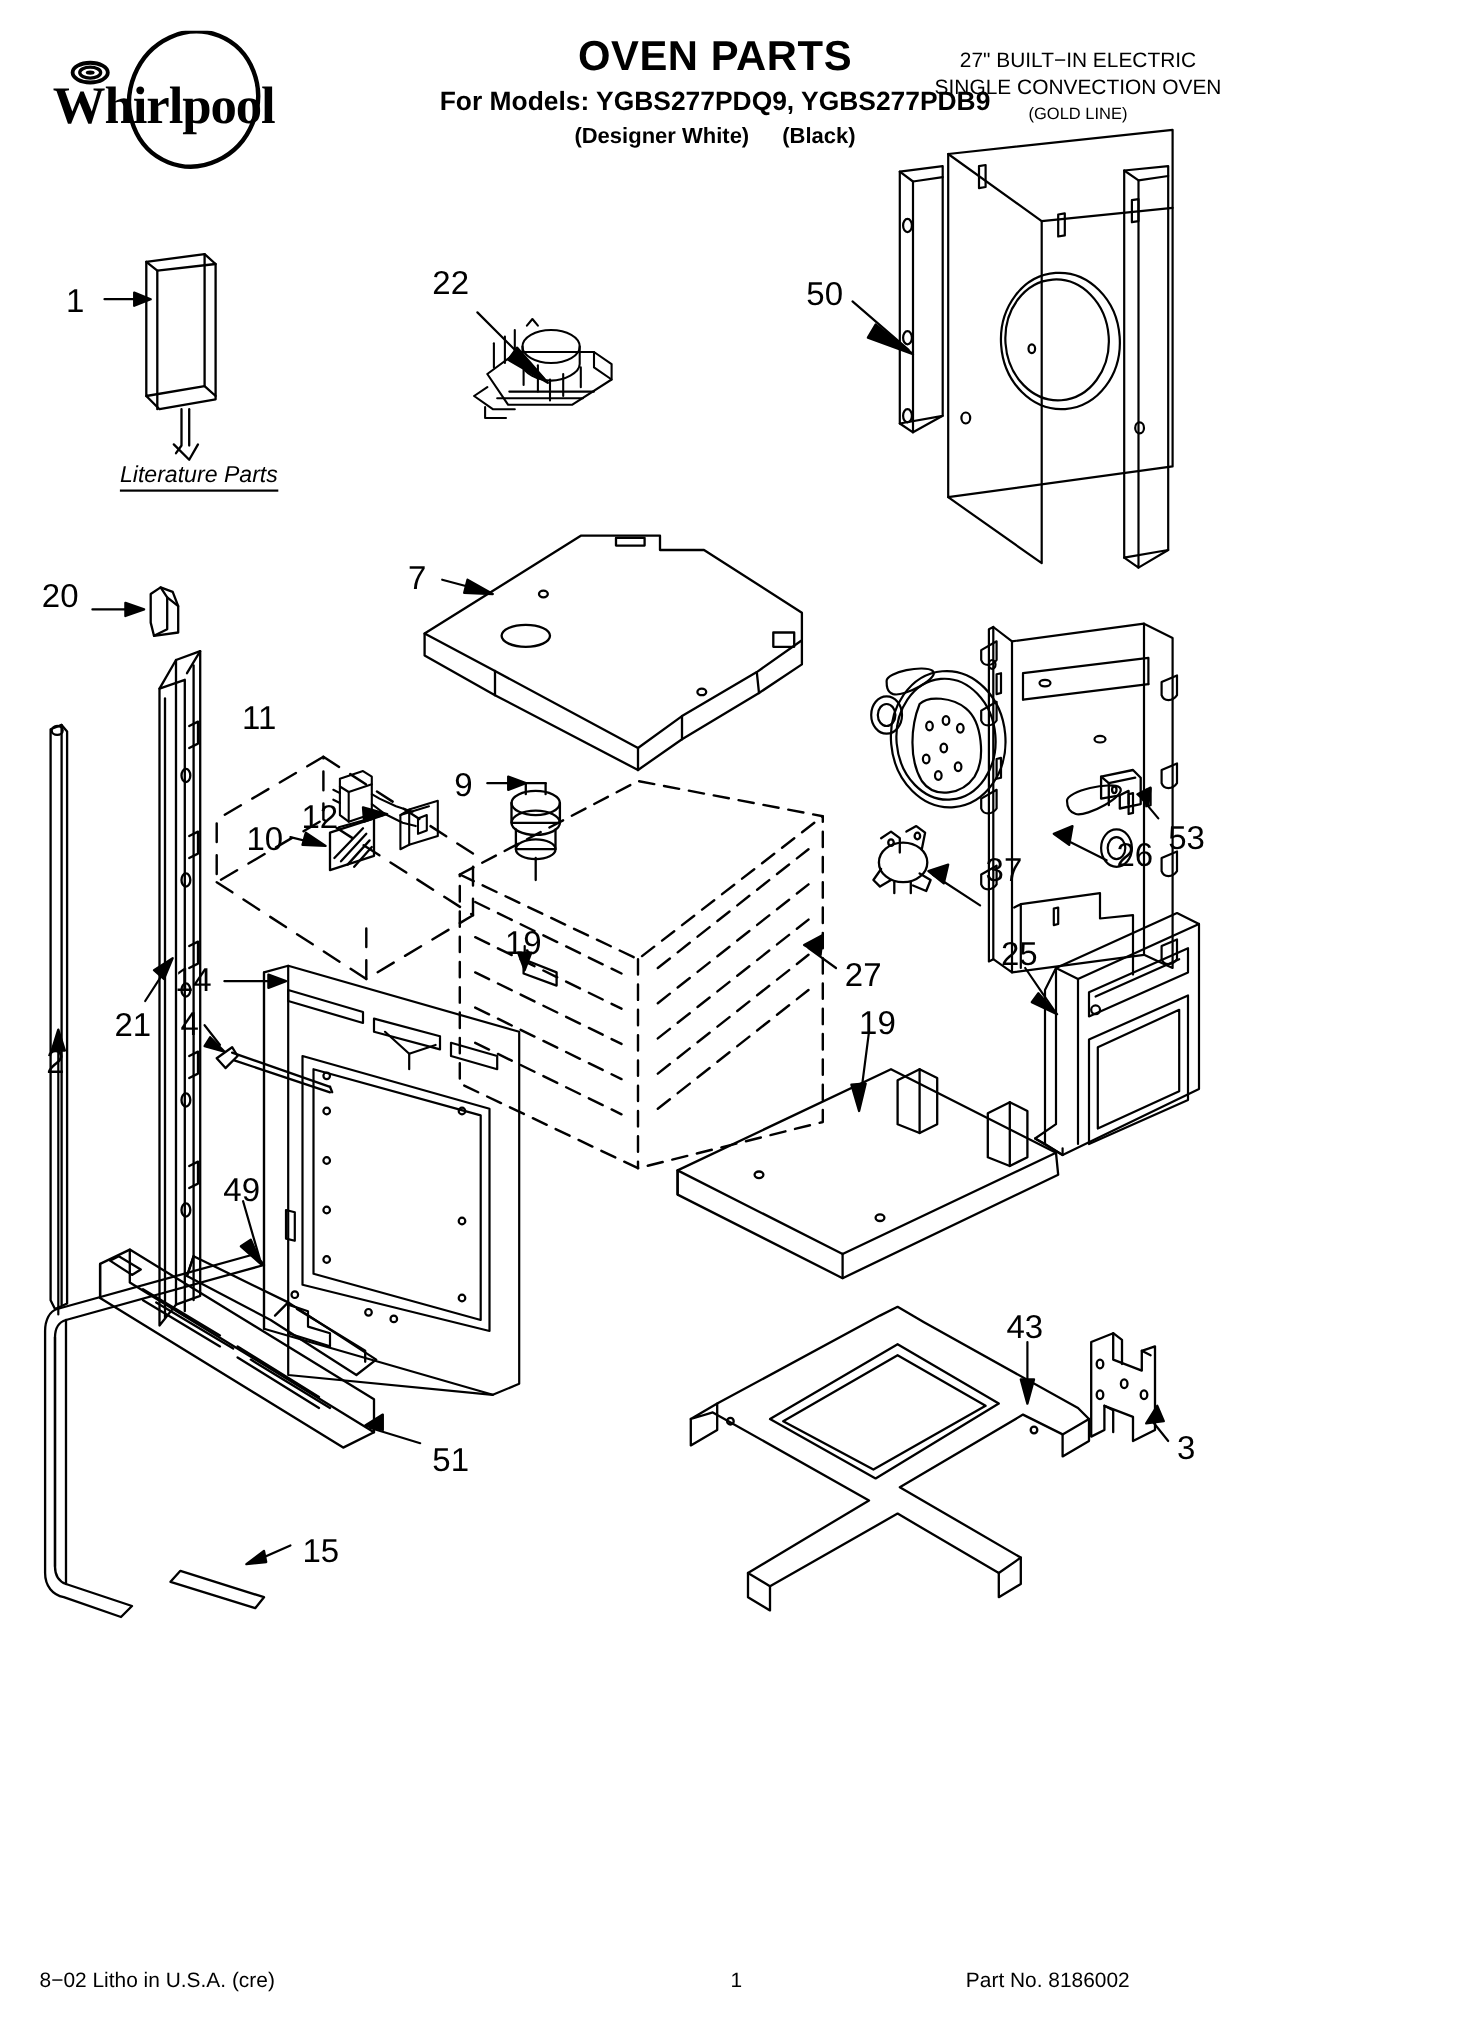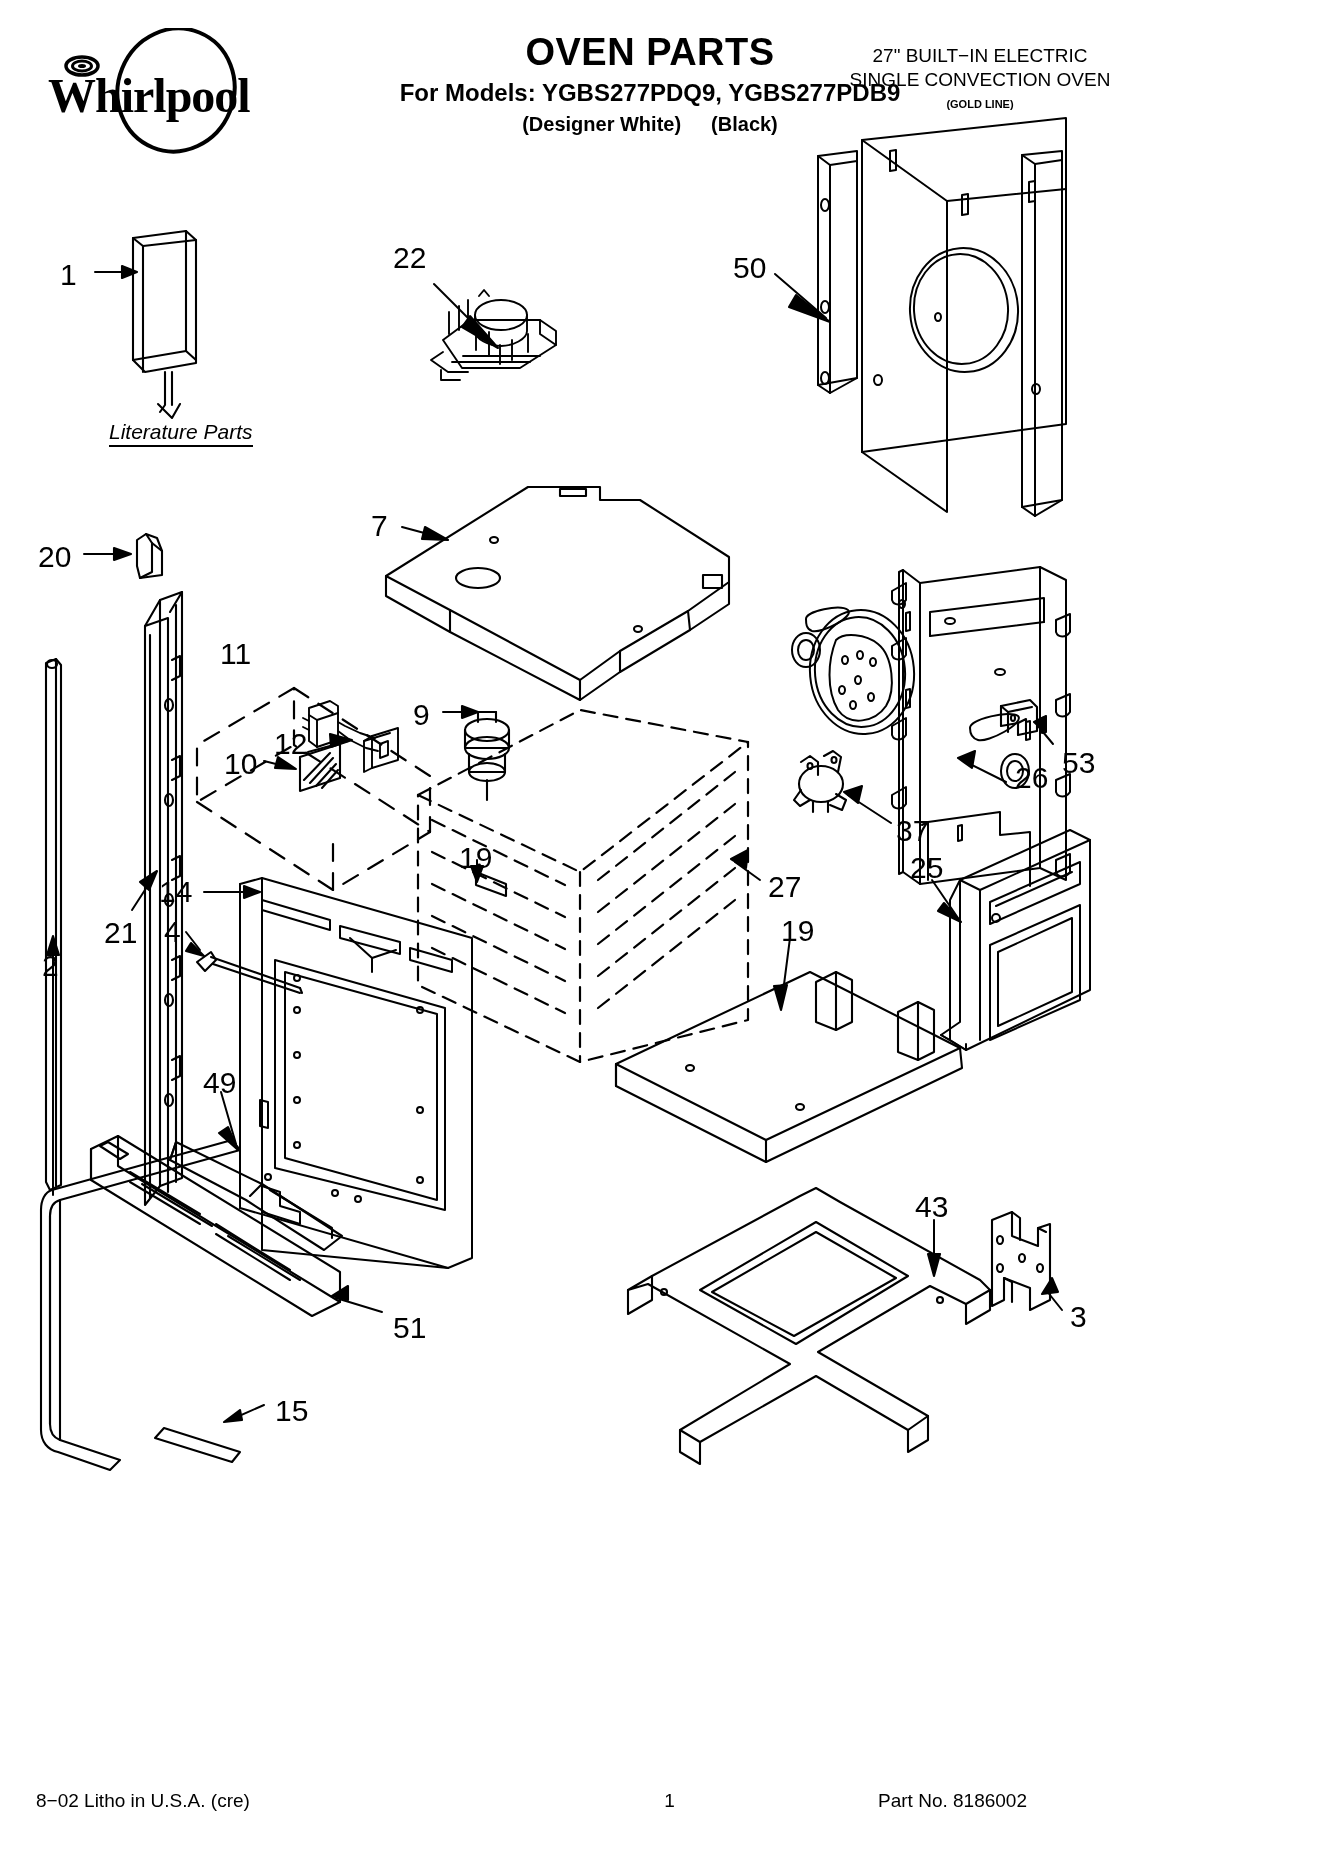--- a/index.html
+++ b/index.html
@@ -59,22 +59,21 @@
     position: absolute;
     left: 820px;
     top: 44px;
     width: 320px;
     text-align: center;
     font-family: "Liberation Sans", sans-serif;
     font-size: 19px;
     line-height: 24px;
   }
   #spec-block .small {
-    font-size: 11px;
-    font-weight: bold;
+    font-size: 15px;
   }
   
   #footer {
     position: absolute;
     left: 0;
     top: 1790px;
     width: 1067px;
     height: 30px;
     font-size: 19px;
   }
@@ -610,33 +609,33 @@
     <div>SINGLE CONVECTION OVEN</div>
     <div class="small">(GOLD LINE)</div>
   </div>
 
   <div class="caption" style="left:109px; top:420px;">Literature Parts</div>
 
   <div id="callout-layer">
       <div class="callout" style="left: 60px; top: 260px;">1</div>
       <div class="callout" style="left: 393px; top: 243px;">22</div>
       <div class="callout" style="left: 733px; top: 253px;">50</div>
-      <div class="callout" style="left: 38px; top: 542px;">20</div>
+      <div class="callout" style="left: 38px; top: 528px;">20</div>
       <div class="callout" style="left: 371px; top: 511px;">7</div>
       <div class="callout" style="left: 220px; top: 639px;">11</div>
       <div class="callout" style="left: 413px; top: 700px;">9</div>
       <div class="callout" style="left: 274px; top: 729px;">12</div>
       <div class="callout" style="left: 224px; top: 749px;">10</div>
       <div class="callout" style="left: 42px; top: 951px;">2</div>
       <div class="callout" style="left: 104px; top: 918px;">21</div>
       <div class="callout" style="left: 159px; top: 877px;">14</div>
       <div class="callout" style="left: 164px; top: 917px;">4</div>
       <div class="callout" style="left: 459px; top: 843px;">19</div>
       <div class="callout" style="left: 768px; top: 872px;">27</div>
-      <div class="callout" style="left: 896px; top: 816px;">37</div>
+      <div class="callout" style="left: 896px; top: 777px;">37</div>
       <div class="callout" style="left: 1015px; top: 763px;">26</div>
       <div class="callout" style="left: 1062px; top: 748px;">53</div>
       <div class="callout" style="left: 910px; top: 853px;">25</div>
       <div class="callout" style="left: 781px; top: 916px;">19</div>
       <div class="callout" style="left: 203px; top: 1068px;">49</div>
       <div class="callout" style="left: 393px; top: 1313px;">51</div>
       <div class="callout" style="left: 275px; top: 1396px;">15</div>
       <div class="callout" style="left: 915px; top: 1192px;">43</div>
       <div class="callout" style="left: 1070px; top: 1302px;">3</div>
     </div>

